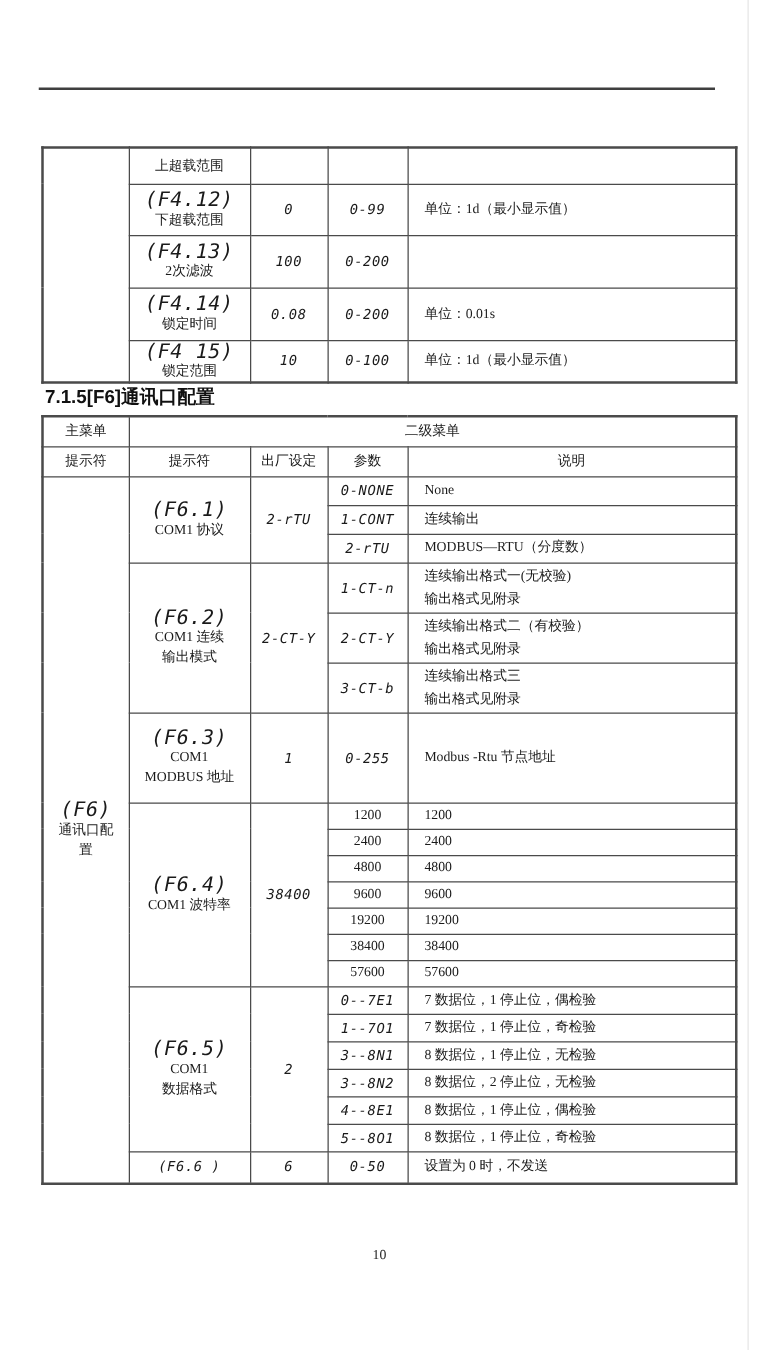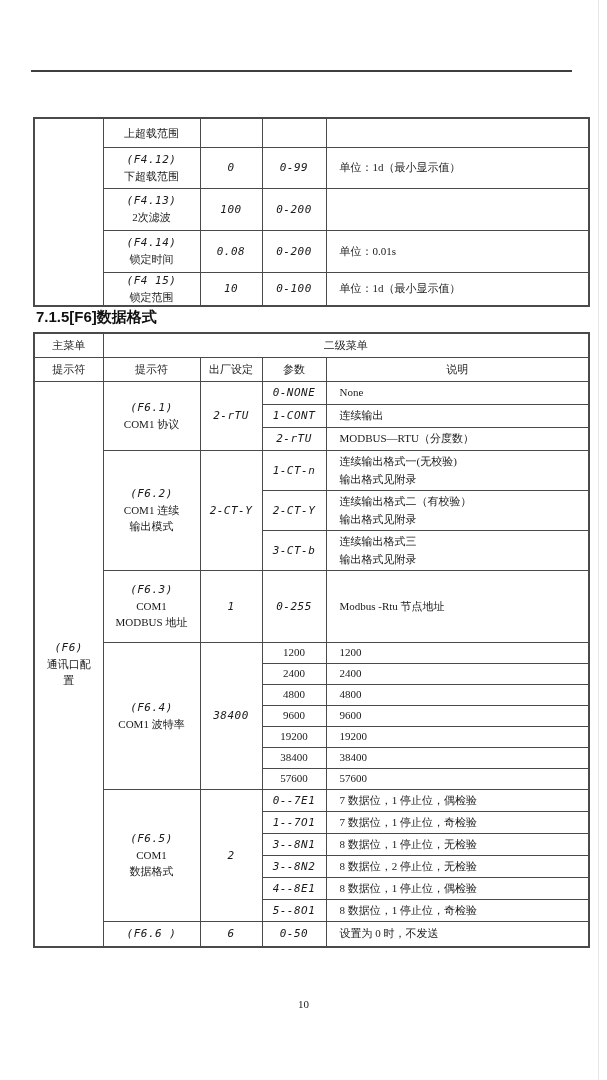--- a/index.html
+++ b/index.html
@@ -6,21 +6,21 @@
   body{width:607px;height:1080px;position:relative;overflow:hidden;
        font-family:"Liberation Serif","DejaVu Serif",serif;color:#1a1a1a;}
   .top-rule{position:absolute;left:31px;top:70px;width:541px;height:2px;background:#3f3f3f;}
   .edge-line{position:absolute;left:598px;top:0;width:1px;height:1080px;background:#e6e6e6;}
   .tbl{border-collapse:collapse;table-layout:fixed;width:555px;border:2px solid #4a4a4a;}
   .tbl td{border:1px solid #4a4a4a;text-align:center;vertical-align:middle;
           padding:0 2px;font-size:11px;line-height:15px;overflow:hidden;}
   .tbl td.d{text-align:left;padding:0 6px 0 13px;}
   .t1{position:absolute;left:33px;top:88px;margin-top:29px;}
   .t2{position:absolute;left:33px;top:332px;}
-  .lcd{font-family:"DejaVu Sans Mono",monospace;font-style:italic;font-size:11px;letter-spacing:.5px;}
+  .lcd{font-family:"DejaVu Sans Mono",monospace;font-style:italic;font-size:16px;letter-spacing:.5px;}
   .zh{font-family:"Liberation Serif","DejaVu Serif",serif;font-size:11px;}
   .hdr{font-size:11.5px;}
   .h24{height:24px;} .h23{height:23px;} .h40{height:40px;} .h72{height:72px;}
   .h21{height:21px;} .h22{height:22px;} .h26{height:26px;}
   .h29{height:29px;} .h41{height:41px;} .h42{height:42px;} .h43{height:26px;}
   .heading{position:absolute;left:36px;top:308px;margin:0;
            font-family:"Liberation Sans","DejaVu Sans",sans-serif;
            font-weight:700;font-size:15px;color:#111;}
   .page-num{position:absolute;left:0;top:998px;width:607px;text-align:center;
             font-size:11px;color:#222;}
@@ -83,21 +83,21 @@
       <div class="lcd ml">(F4 15)</div>
       <div class="zh ml">锁定范围</div>
     </td>
     <td class="lcd">10</td>
     <td class="lcd">0-100</td>
     <td class="d zh">单位：1d（最小显示值）</td>
   </tr>
 </tbody>
   </table>
 
-<h2 class="heading">7.1.5[F6]数据格式</h2>
+<h2 class="heading">7.1.5[F6]通讯口配置</h2>
 
 <table class="tbl t2">
   <colgroup>
       <col style="width:69px">
       <col style="width:97px">
       <col style="width:62px">
       <col style="width:64px">
       <col style="width:263px">
     </colgroup>
   <tbody>

